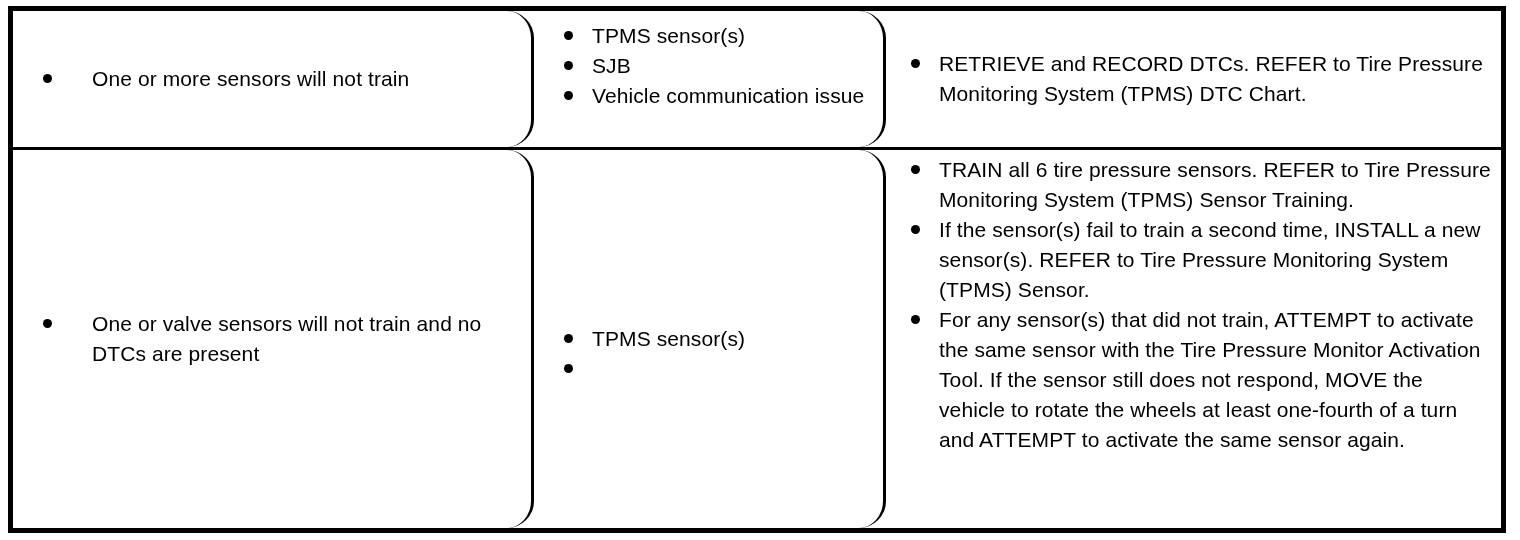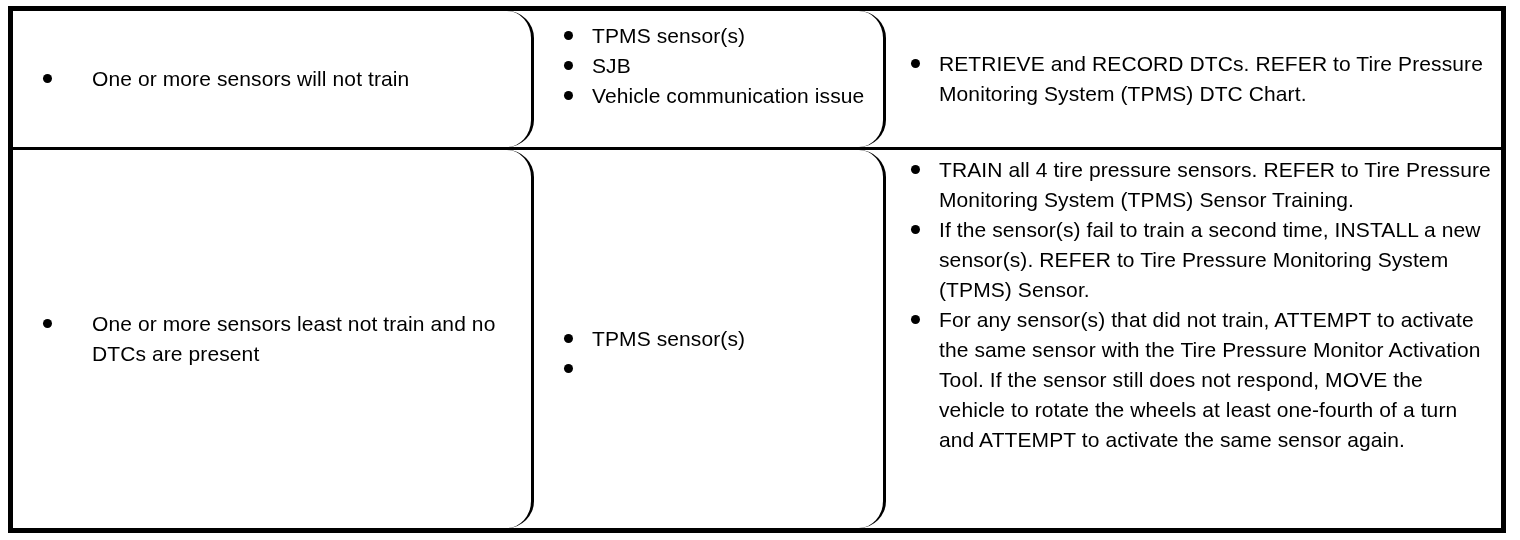--- a/index.html
+++ b/index.html
@@ -144,21 +144,21 @@
 
   </div>
 
   <div class="table-row row-2">
 
     <div class="cell col-symptom">
       <div class="cell-inner">
         <ul class="bullets">
           <li class="bullet">
             <span class="bullet-dot"></span>
-            <span class="bullet-text">One or more sensors least not train and no DTCs are present</span>
+            <span class="bullet-text">One or valve sensors will not train and no DTCs are present</span>
           </li>
         </ul>
       </div>
     </div>
 
     <div class="cell col-sources">
       <div class="cell-inner">
         <ul class="bullets">
           <li class="bullet">
             <span class="bullet-dot"></span>
@@ -169,21 +169,21 @@
           </li>
         </ul>
       </div>
     </div>
 
     <div class="cell col-actions">
       <div class="cell-inner top">
         <ul class="bullets row2-list pad-top-xs">
           <li class="bullet">
             <span class="bullet-dot"></span>
-            <span class="bullet-text">TRAIN all 4 tire pressure sensors. REFER to Tire Pressure Monitoring System (TPMS) Sensor Training.</span>
+            <span class="bullet-text">TRAIN all 6 tire pressure sensors. REFER to Tire Pressure Monitoring System (TPMS) Sensor Training.</span>
           </li>
           <li class="bullet">
             <span class="bullet-dot"></span>
             <span class="bullet-text">If the sensor(s) fail to train a second time, INSTALL a new sensor(s). REFER to Tire Pressure Monitoring System (TPMS) Sensor.</span>
           </li>
           <li class="bullet">
             <span class="bullet-dot"></span>
             <span class="bullet-text">For any sensor(s) that did not train, ATTEMPT to activate the same sensor with the Tire Pressure Monitor Activation Tool. If the sensor still does not respond, MOVE the vehicle to rotate the wheels at least one-fourth of a turn and ATTEMPT to activate the same sensor again.</span>
           </li>
         </ul>

